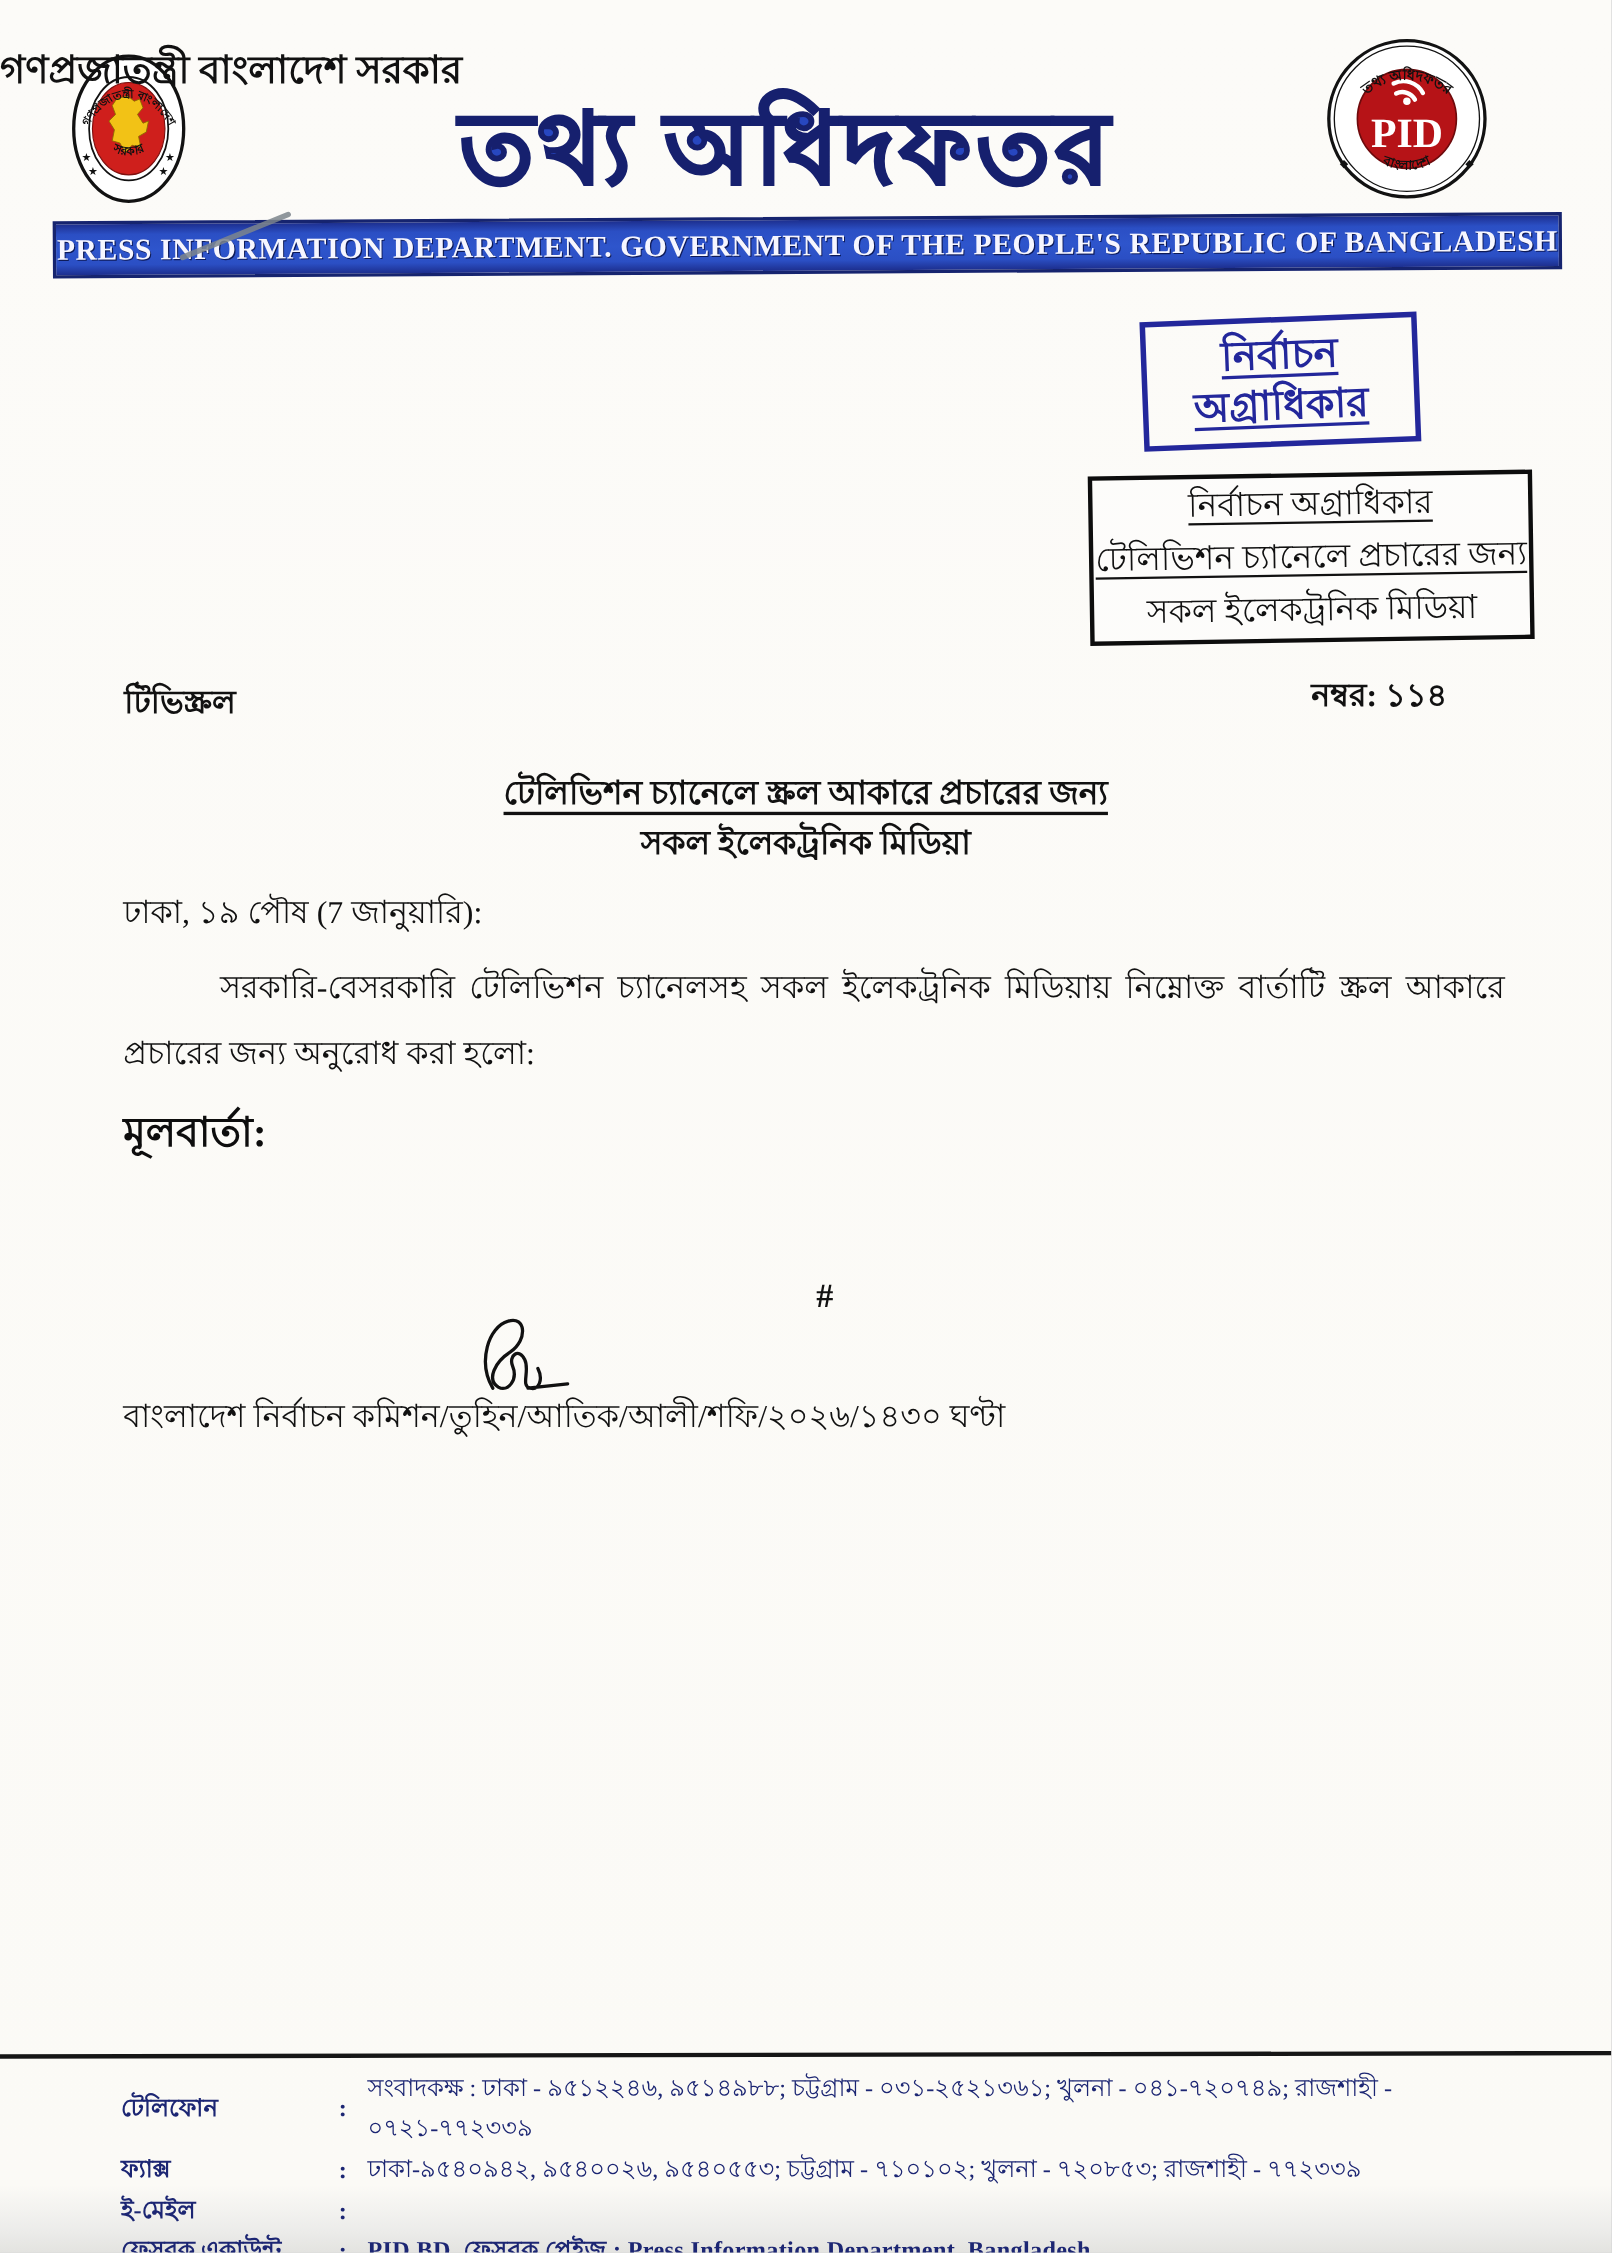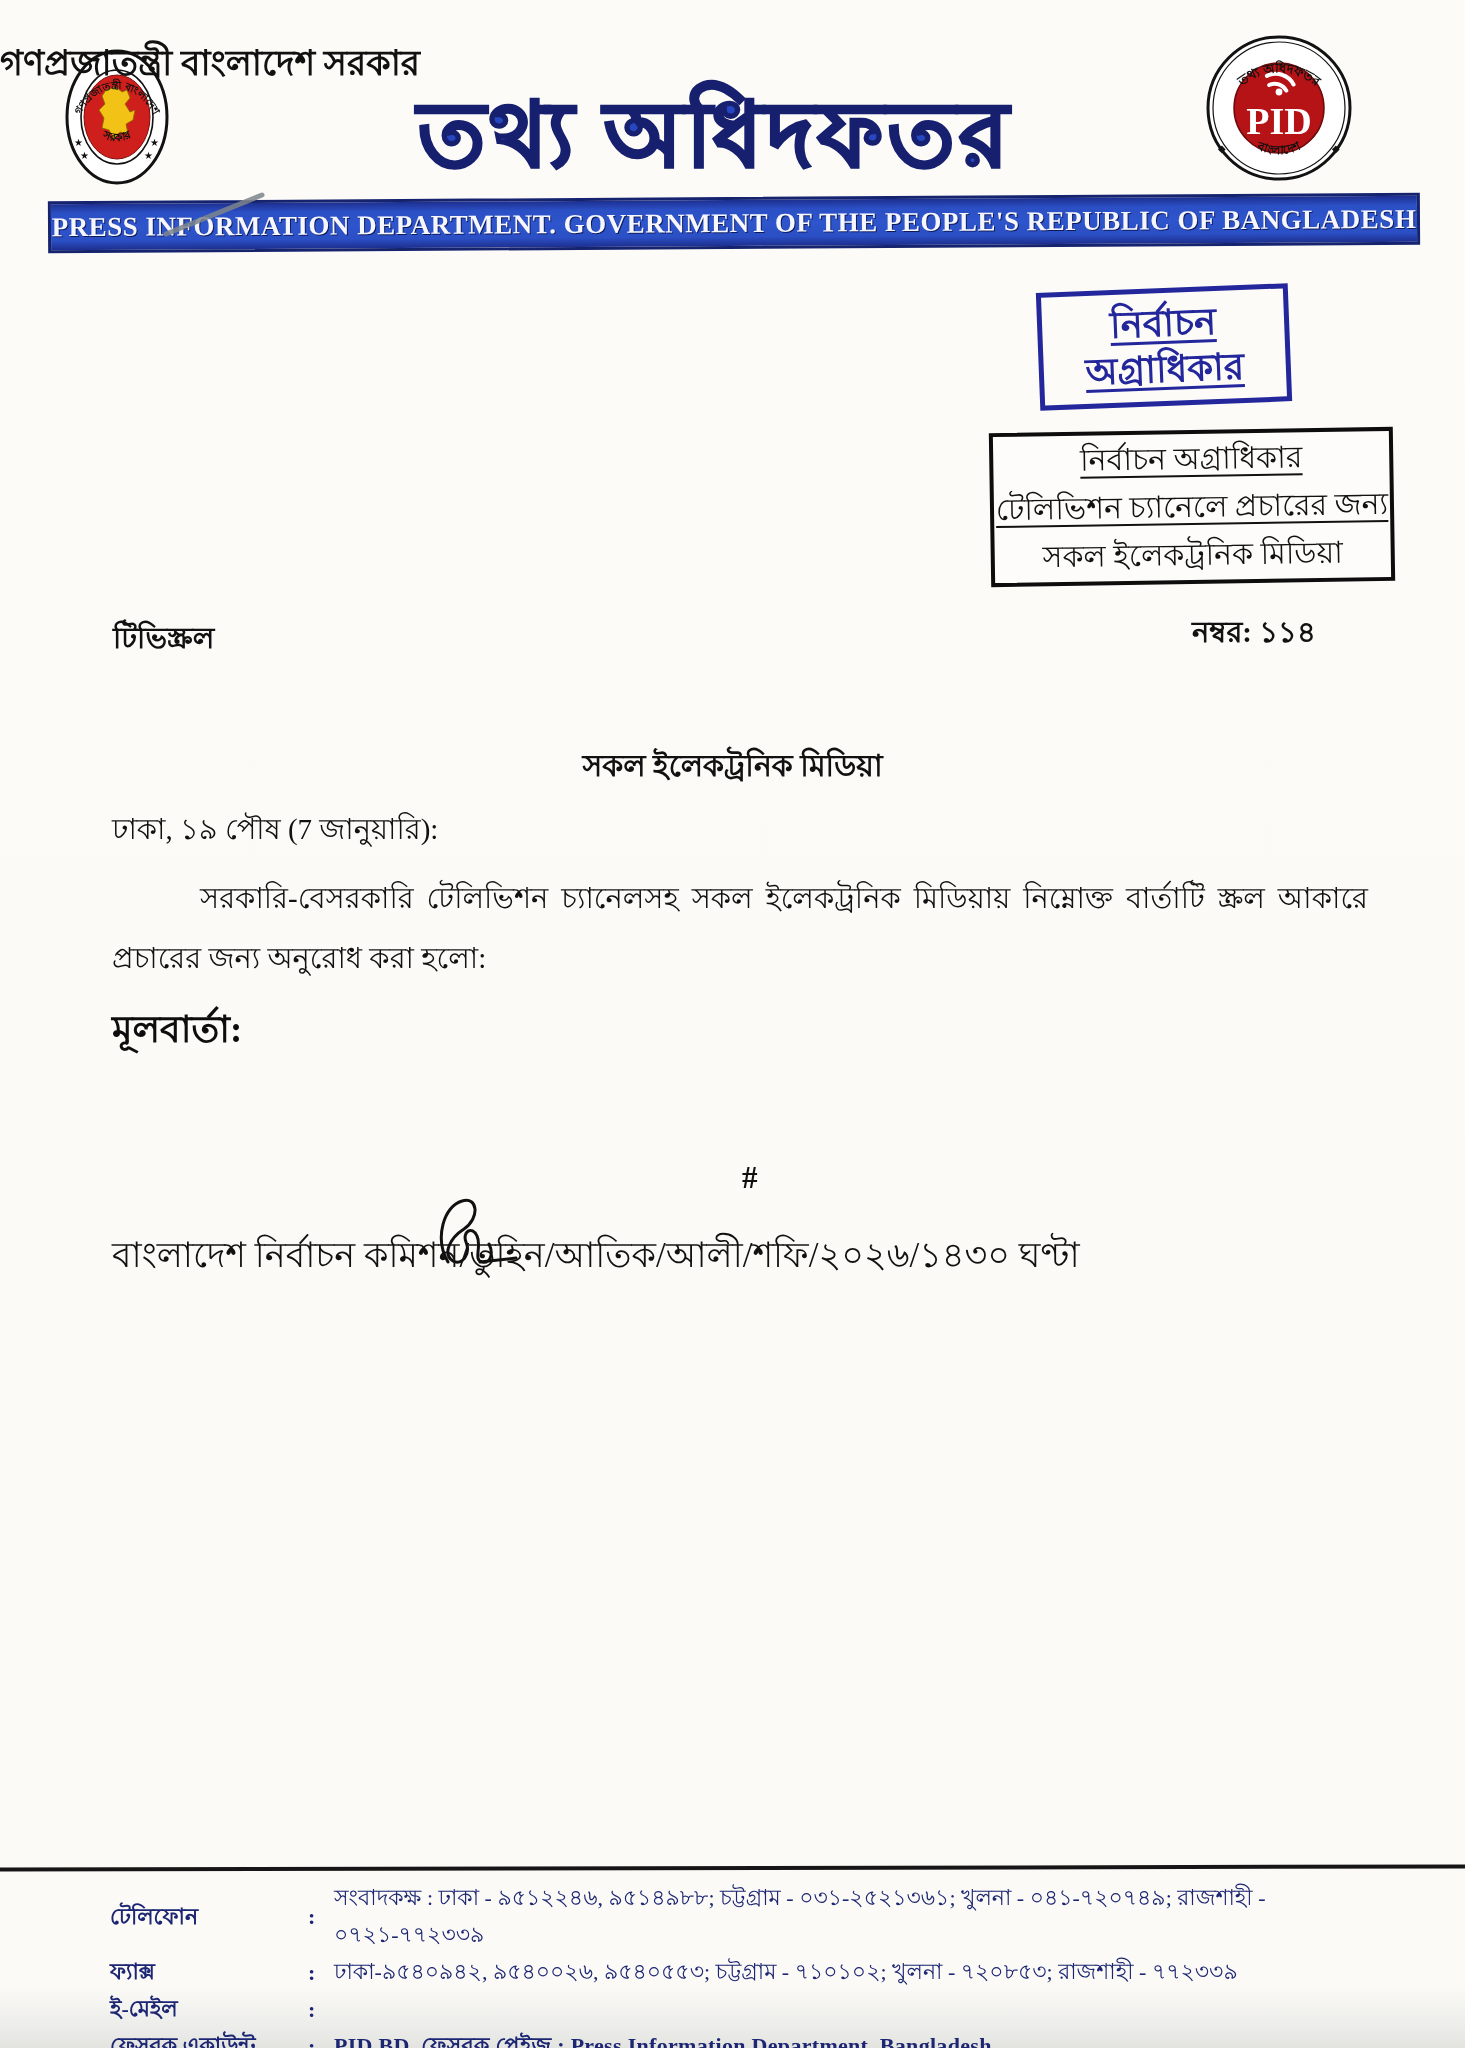--- a/index.html
+++ b/index.html
@@ -55,21 +55,21 @@
 
   
   .date-line { top:806px; left:112px; font-size:29px; color:#111; }
   .para { top:868px; left:112px; width:1256px; font-size:29px; line-height:60px; text-indent:88px;
           text-align:justify; color:#111; }
   .key-label { top:1000px; left:112px; font-size:37px; font-weight:bold; color:#0d0d0d; }
   .message { top:1030px; left:112px; width:1256px; font-size:29px; line-height:60px; text-indent:70px;
              text-align:justify; color:#111; }
   .hash { top:1160px; left:742px; font-size:31px; font-weight:bold; color:#111; }
   .signature { top:1192px; left:418px; width:120px; height:92px; }
-  .reference { top:1228px; left:112px; font-size:35px; color:#111; }
+  .reference { top:1264px; left:112px; font-size:29px; color:#111; }
 
   
   .footer-rule { top:1866px; left:0; width:1465px; height:4px; background:#161616; transform:rotate(-0.12deg); }
   .footer { top:1880px; left:110px; width:1300px; color:#1c2673; }
   .f-row { display:flex; align-items:center; min-height:33px; font-size:22px; }
   .f-label { width:198px; flex:0 0 198px; font-weight:600; }
   .f-colon { width:26px; flex:0 0 26px; font-weight:bold; }
   .f-value { flex:1; }
   .f-serif { font-family:"Liberation Serif","DejaVu Serif",serif; font-weight:bold; letter-spacing:0.3px; }
 
@@ -141,20 +141,21 @@
 
   <div class="abs priority-box">
     <div class="u">নির্বাচন অগ্রাধিকার</div>
     <div class="u">টেলিভিশন চ্যানেলে প্রচারের জন্য</div>
     <div>সকল ইলেকট্রনিক মিডিয়া</div>
   </div>
 
   <div class="abs tv-scroll">টিভিস্ক্রল</div>
   <div class="abs doc-number">নম্বর: ১১৪</div>
 
+  <div class="abs heading1">টেলিভিশন চ্যানেলে স্ক্রল আকারে প্রচারের জন্য</div>
   <div class="abs heading2">সকল ইলেকট্রনিক মিডিয়া</div>
 
   <div class="abs date-line">ঢাকা, ১৯ পৌষ (7 জানুয়ারি):</div>
   <div class="abs para">সরকারি-বেসরকারি টেলিভিশন চ্যানেলসহ সকল ইলেকট্রনিক মিডিয়ায় নিম্নোক্ত বার্তাটি স্ক্রল আকারে প্রচারের জন্য অনুরোধ করা হলো:</div>
   <div class="abs key-label">মূলবার্তা:</div>
   <div class="abs hash">#</div>
 
   <svg class="abs signature" viewBox="0 0 120 92">
     <path d="M30,70 C16,46 26,14 44,9 C60,4 62,26 46,37 C32,46 24,62 35,69 C44,74 53,62 48,50 C44,40 54,33 59,44 C64,54 55,68 64,70 C72,72 76,62 71,52 M62,70 L98,66" fill="none" stroke="#111" stroke-width="3" stroke-linecap="round"></path>
   </svg>

